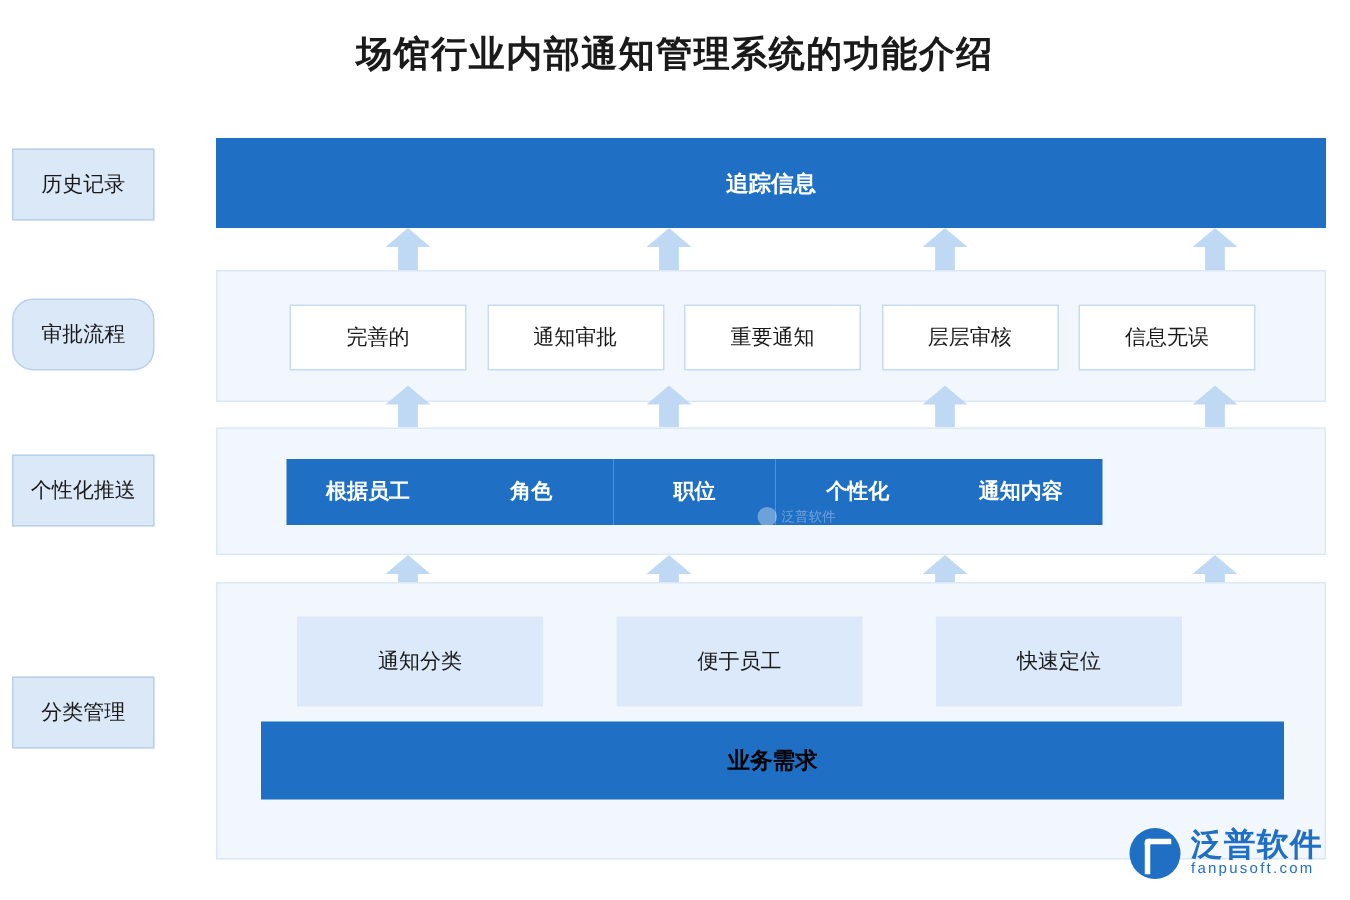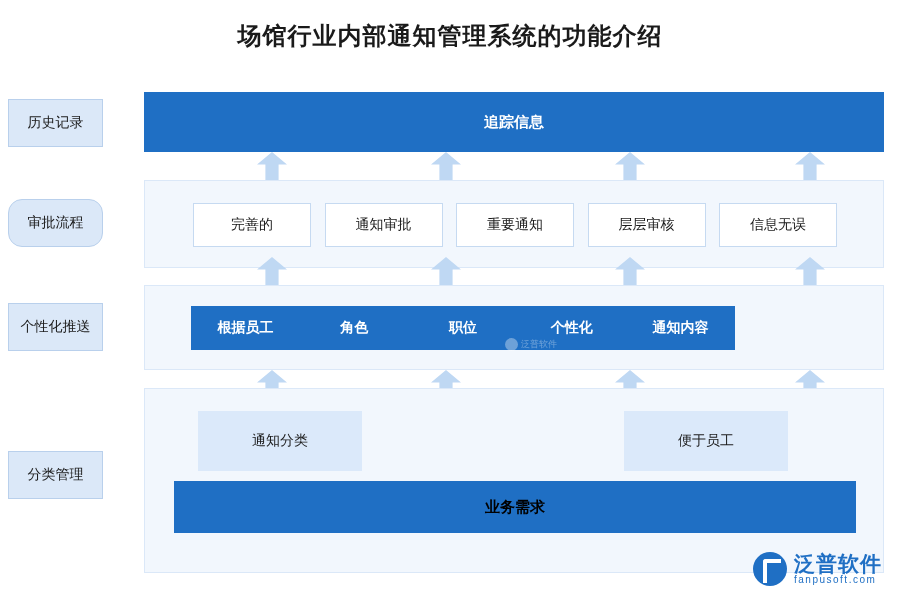--- a/index.html
+++ b/index.html
@@ -295,20 +295,21 @@
 
 <div class="arrow arrow-row-c" style="left:257px"></div>
 <div class="arrow arrow-row-c" style="left:431px"></div>
 <div class="arrow arrow-row-c" style="left:615px"></div>
 <div class="arrow arrow-row-c" style="left:795px"></div>
 
 <div class="row-band" id="row-classify">
   <div class="cells" id="cells-classify">
     <div class="cell">通知分类</div>
     <div class="cell">便于员工</div>
+    <div class="cell">快速定位</div>
   </div>
   <div id="classify-footer">业务需求</div>
 </div>
 
 <div id="logo">
   <div id="logo-mark"></div>
   <div id="logo-text-wrap">
     <div id="logo-name">泛普软件</div>
     <div id="logo-sub">fanpusoft.com</div>
   </div>

